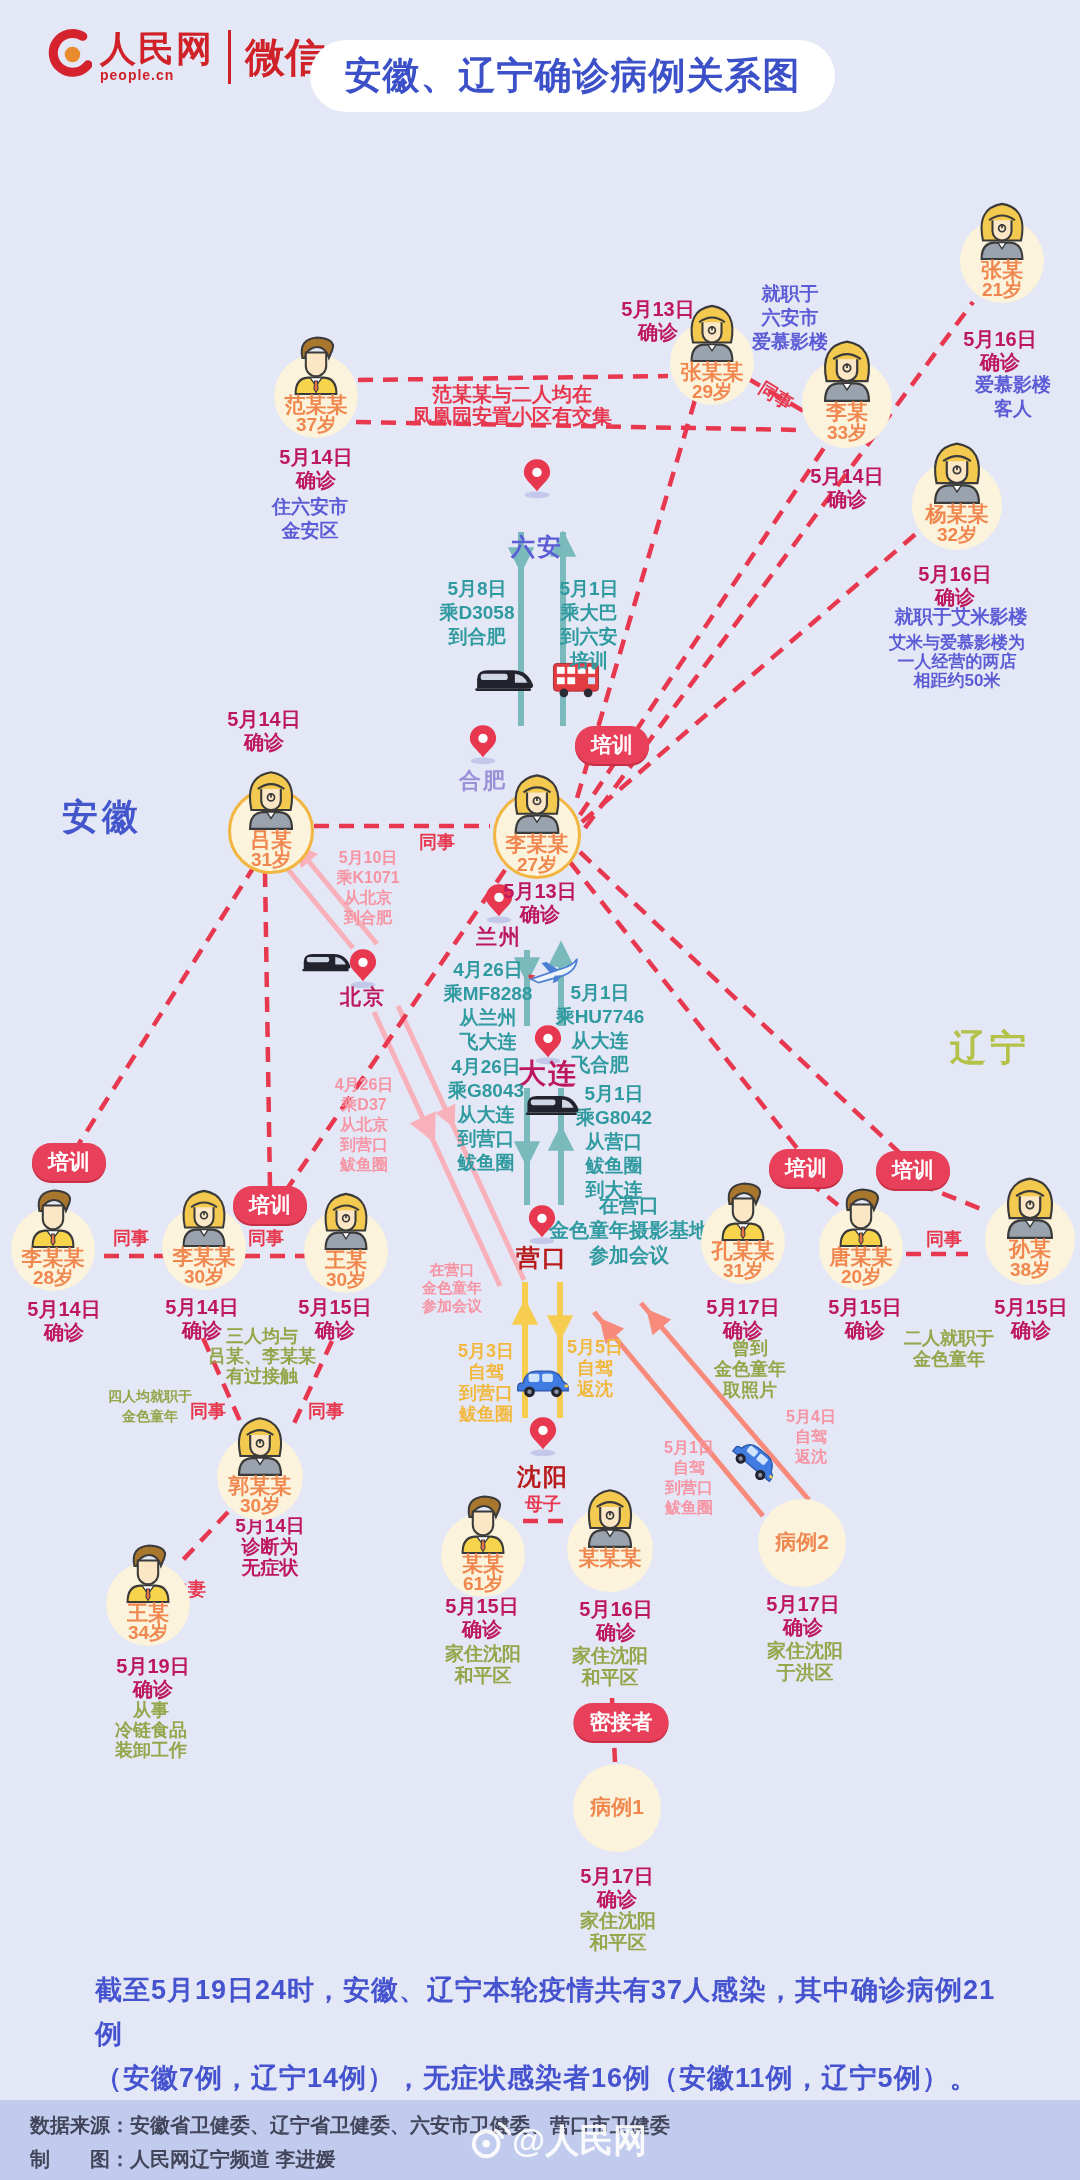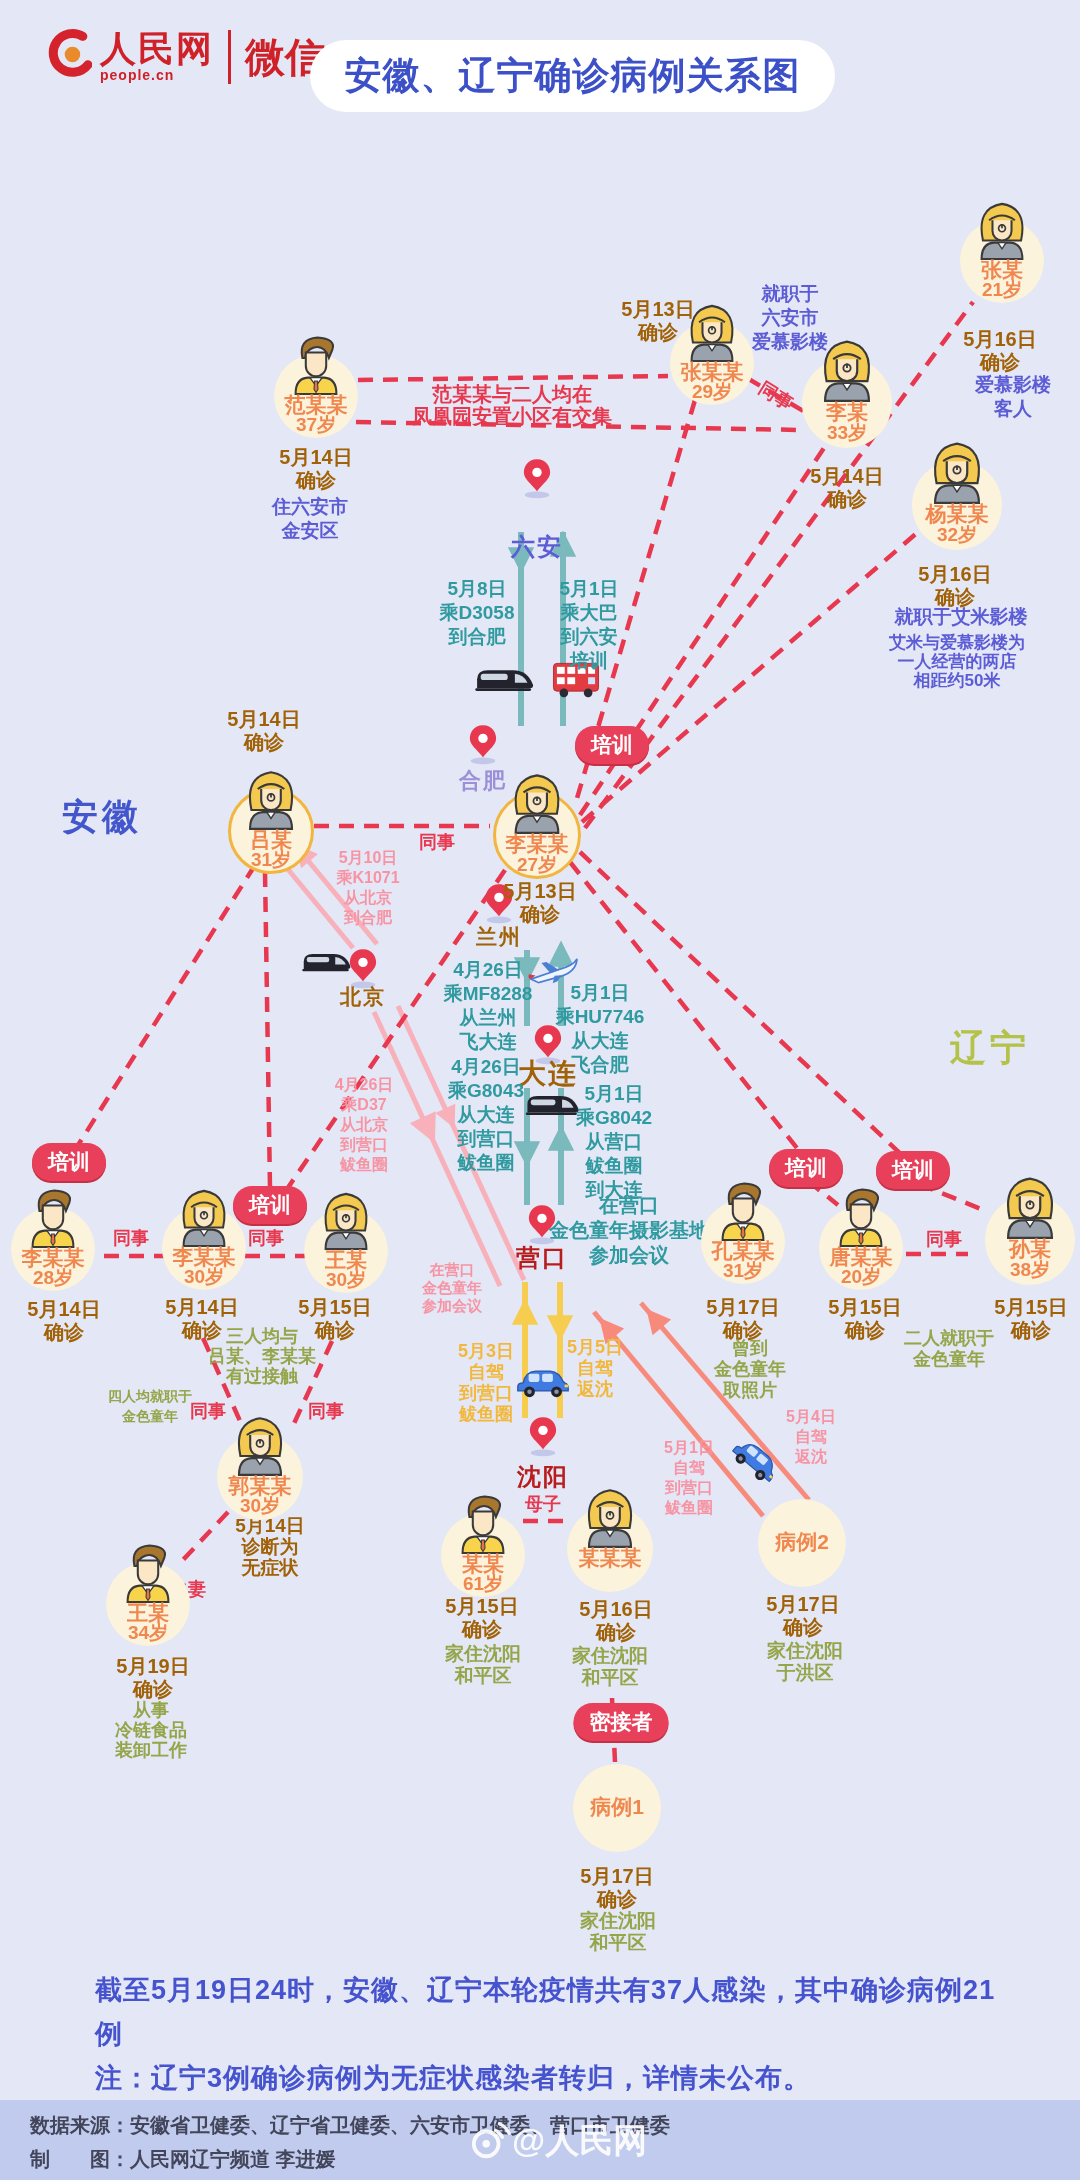--- a/index.html
+++ b/index.html
@@ -10,21 +10,21 @@
   .logo{position:absolute;left:40px;top:26px;display:flex;align-items:center;gap:8px;}
   .logo-cn{color:#cf2127;font-weight:bold;font-size:36px;letter-spacing:2px;line-height:36px;}
   .logo-en{color:#cf2127;font-size:14px;font-weight:bold;letter-spacing:1px;}
   .logo-div{width:3px;height:54px;background:#cf2127;margin:0 6px;}
   .logo-wx{color:#cf2127;font-weight:bold;font-size:40px;}
   .pill{position:absolute;left:310px;top:40px;width:525px;height:72px;background:#fff;border-radius:38px;
         display:flex;align-items:center;justify-content:center;color:#3c50c8;font-size:37px;font-weight:bold;letter-spacing:1px;}
   .title{position:absolute;left:0;top:126px;width:1080px;text-align:center;color:#313a5e;font-size:47px;font-weight:bold;letter-spacing:3px;}
   
   .txt{position:absolute;transform:translateX(-50%);text-align:center;font-weight:bold;white-space:nowrap;}
-  .c-black{color:#a16207}.c-teal{color:#2f9aa0}.c-pink{color:#f794a4}.c-yellow{color:#f2b83e}
+  .c-black{color:#be185d}.c-teal{color:#2f9aa0}.c-pink{color:#f794a4}.c-yellow{color:#f2b83e}
   .c-green{color:#95a54a}.c-purple{color:#5c5cd6}.c-red{color:#e8384f}.c-olive{color:#b91c1c}
   .c-blue{color:#4356cb}.c-lime{color:#b4c24a}.c-purpleL{color:#9a90d8}
   .region{position:absolute;transform:translate(-50%,-50%);font-size:36px;font-weight:bold;letter-spacing:4px;}
   .city{position:absolute;transform:translate(-50%,-50%);font-weight:bold;letter-spacing:2px;}
   .badge{position:absolute;transform:translate(-50%,-50%);background:#e8405a;color:#fff;font-size:21px;font-weight:bold;
          padding:5px 16px;border-radius:22px;box-shadow:0 2px 0 #c62f44;white-space:nowrap;}
   .rel{position:absolute;transform:translate(-50%,-50%);color:#e8384f;font-size:18px;font-weight:bold;white-space:nowrap;}
   
   .person{position:absolute;z-index:2;}
   .pcircle{position:absolute;left:0;top:0;width:100%;height:100%;border-radius:50%;background:#fcf3dc;}
@@ -184,20 +184,21 @@
       <div class="logo-wx">微信</div>
       <svg width="26" height="26" viewBox="0 0 26 26">
         <rect x="2" y="2" width="20" height="16" rx="5" fill="none" stroke="#d5232e" stroke-width="2.5"></rect>
         <path d="M8 18 L7 24 L14 18 Z" fill="#d5232e"></path>
       </svg>
     </div>
     <div class="pill">安徽、辽宁确诊病例关系图</div>
 
     <div class="summary">
       <div>截至5月19日24时，安徽、辽宁本轮疫情共有37人感染，其中确诊病例21例</div>
+      <div>（安徽7例，辽宁14例），无症状感染者16例（安徽11例，辽宁5例）。</div>
       <div>注：辽宁3例确诊病例为无症状感染者转归，详情未公布。</div>
     </div>
 
     <div class="footer">
       <div class="f1">数据来源：安徽省卫健委、辽宁省卫健委、六安市卫健委、营口市卫健委</div>
       <div class="f2">制　　图：人民网辽宁频道 李进媛</div>
     </div>
     <div class="wm">
       <svg width="44" height="40" viewBox="0 0 46 42">
         <circle cx="19" cy="24" r="13" fill="none" stroke="#fff" stroke-width="4"></circle>

